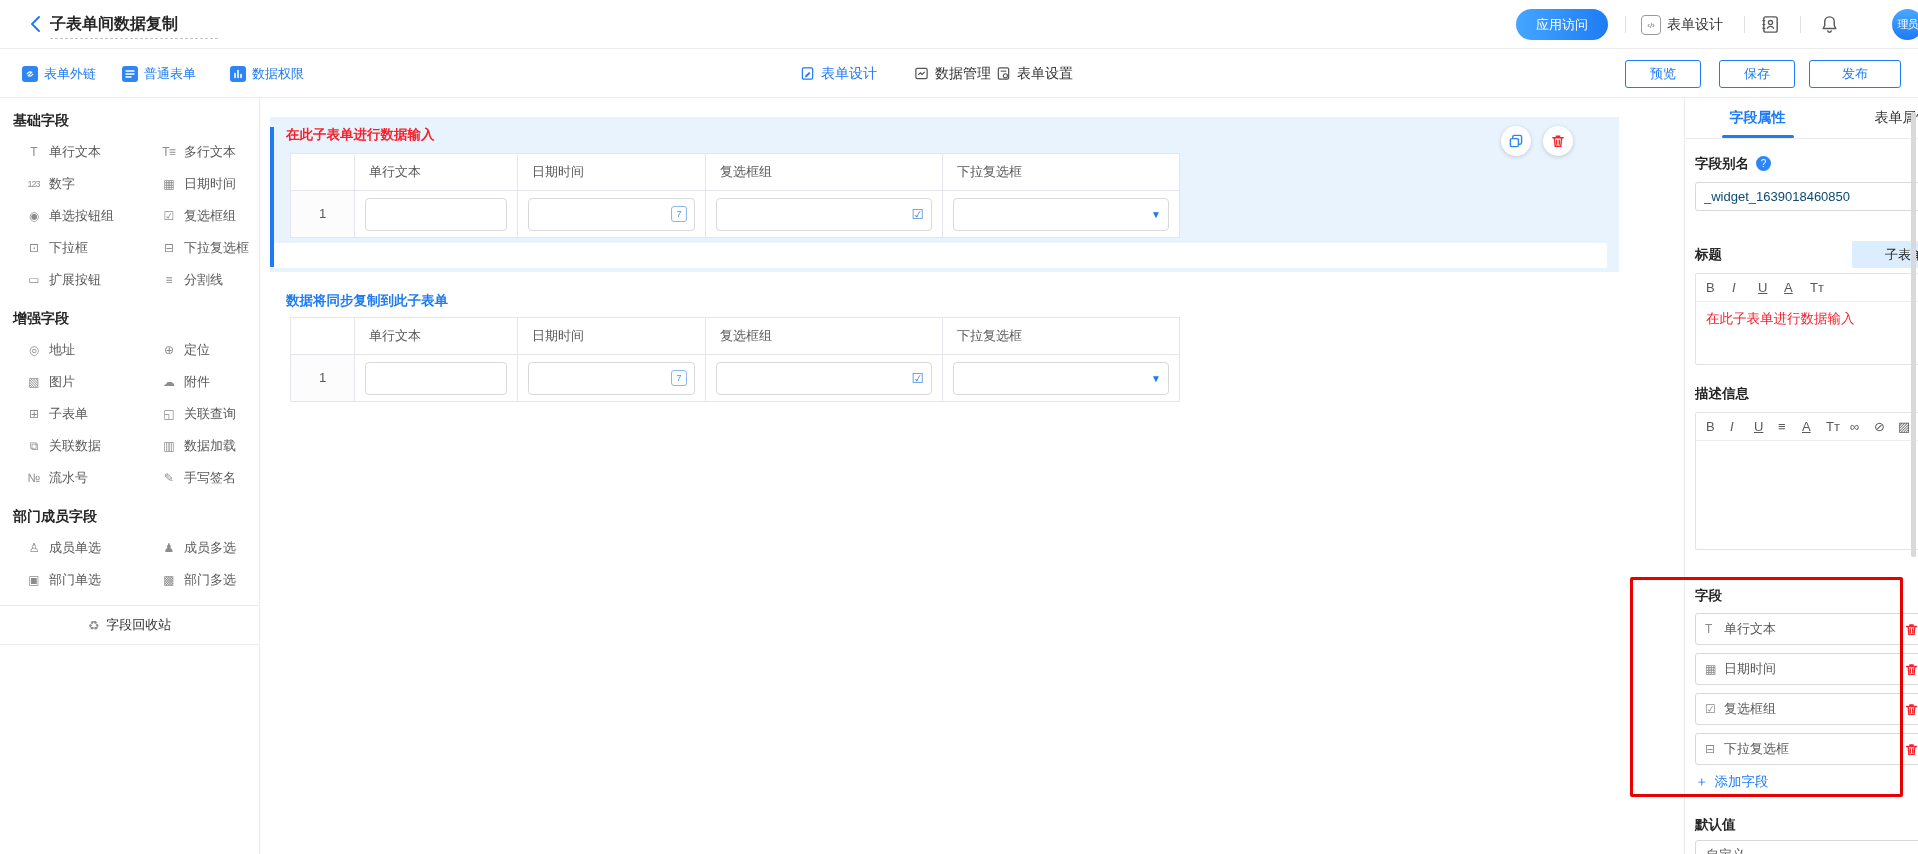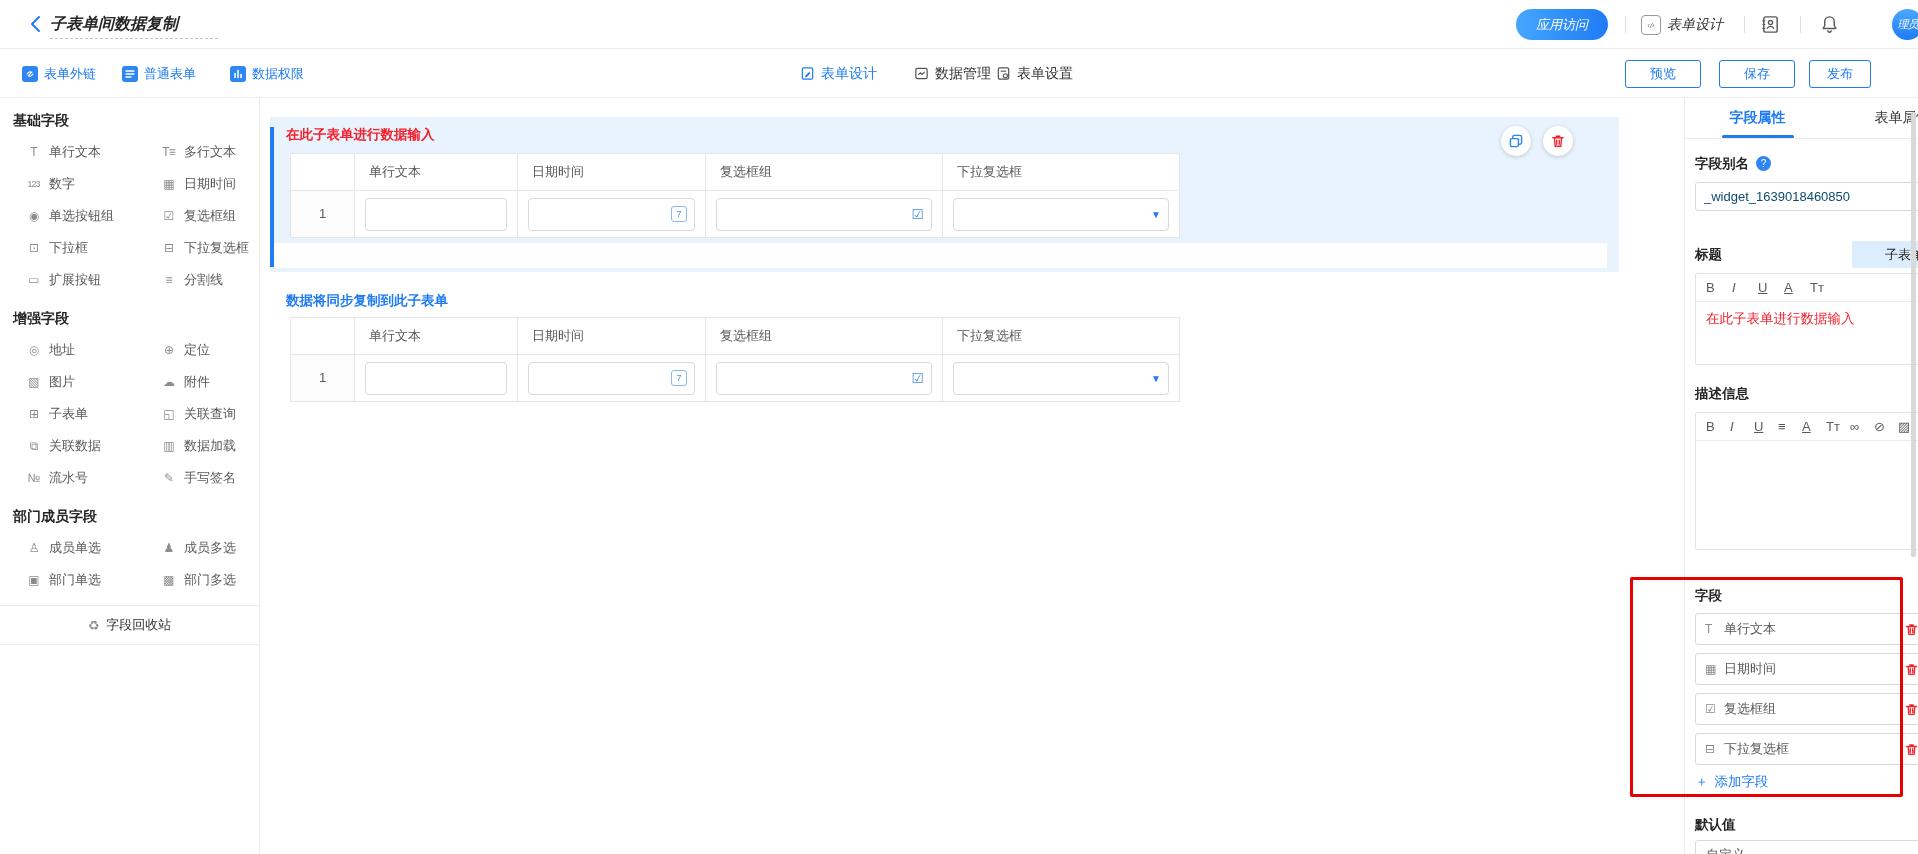--- a/index.html
+++ b/index.html
@@ -2,21 +2,21 @@
 <html><head>
 <meta charset="utf-8">
 <style>
   * { margin:0; padding:0; box-sizing:border-box; }
   html,body { background:#fff; }
   .app {
     position:relative; width:1918px; height:854px; overflow:hidden;
     font-family:"Liberation Sans","DejaVu Sans",sans-serif; color:#262626; background:#fff;
   }
   
-  .hdr { position:absolute; left:0; top:0; width:1918px; height:49px; background:#fff; border-bottom:1px solid #ebebeb;font-style:italic; }
+  .hdr { position:absolute; left:0; top:0; width:1918px; height:49px; background:#fff; border-bottom:1px solid #ebebeb; }
   .back { position:absolute; left:26px; top:14px; width:20px; height:20px; cursor:pointer; }
   .pg-title { position:absolute; left:50px; top:14px; font-size:16px; font-weight:700; color:#262626; }
   .pg-title-dash { position:absolute; left:50px; top:38px; width:168px; border-bottom:1px dashed #c4c4c4; }
   .pill { position:absolute; left:1516px; top:9px; width:92px; height:31px; border-radius:16px;
     background:linear-gradient(90deg,#45a6ff,#1f7bf4); color:#fff; font-size:13px;
     display:flex; align-items:center; justify-content:center; cursor:pointer; }
   .hsep { position:absolute; top:16px; width:1px; height:17px; background:#e0e0e0; }
   .code-ic { position:absolute; left:1641px; top:15px; width:20px; height:20px; border:1px solid #9a9a9a; border-radius:4px;
     font-size:8px; color:#6b6b6b; display:flex; align-items:center; justify-content:center; }
   .script-lb { position:absolute; left:1667px; top:16px; font-size:14px; color:#333; cursor:pointer; }
@@ -187,21 +187,21 @@
       <svg width="15" height="15" viewBox="0 0 16 16">
           <rect x="2.5" y="2" width="11" height="12" rx="1.5" stroke="#555" stroke-width="1.3" fill="none"></rect>
           <circle cx="10" cy="10.5" r="2.2" stroke="#555" stroke-width="1.2" fill="#fff"></circle>
           <path d="M5 5.5h6" stroke="#555" stroke-width="1.2"></path>
         </svg>
       <span>表单设置</span>
     </div>
 
     <div class="tb-btn" style="left:1625px;width:76px">预览</div>
     <div class="tb-btn" style="left:1719px;width:76px">保存</div>
-    <div class="tb-btn" style="left:1809px;width:62px">发布</div>
+    <div class="tb-btn" style="left:1809px;width:92px">发布</div>
   </div>
 
   <div class="sb">
     <div class="sb-h">基础字段</div>
     <div class="sb-grid">
       <div class="sb-item">
           <span class="sb-g">T</span>
           <span class="sb-l">单行文本</span>
         </div>
       <div class="sb-item">

